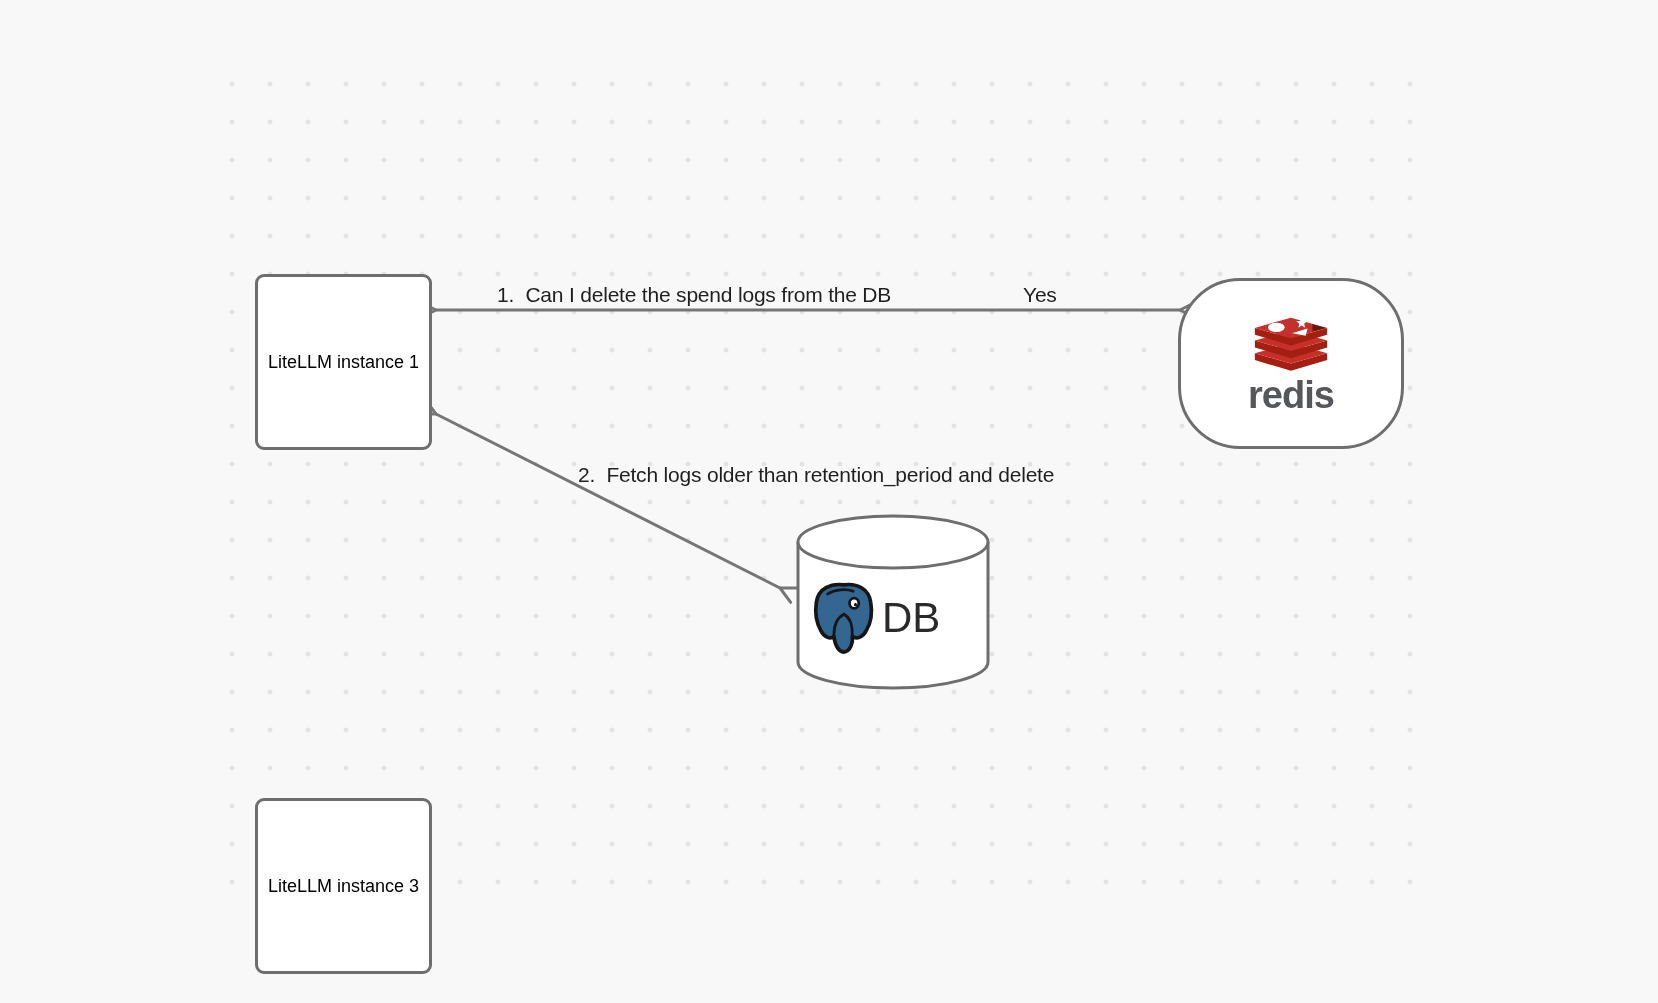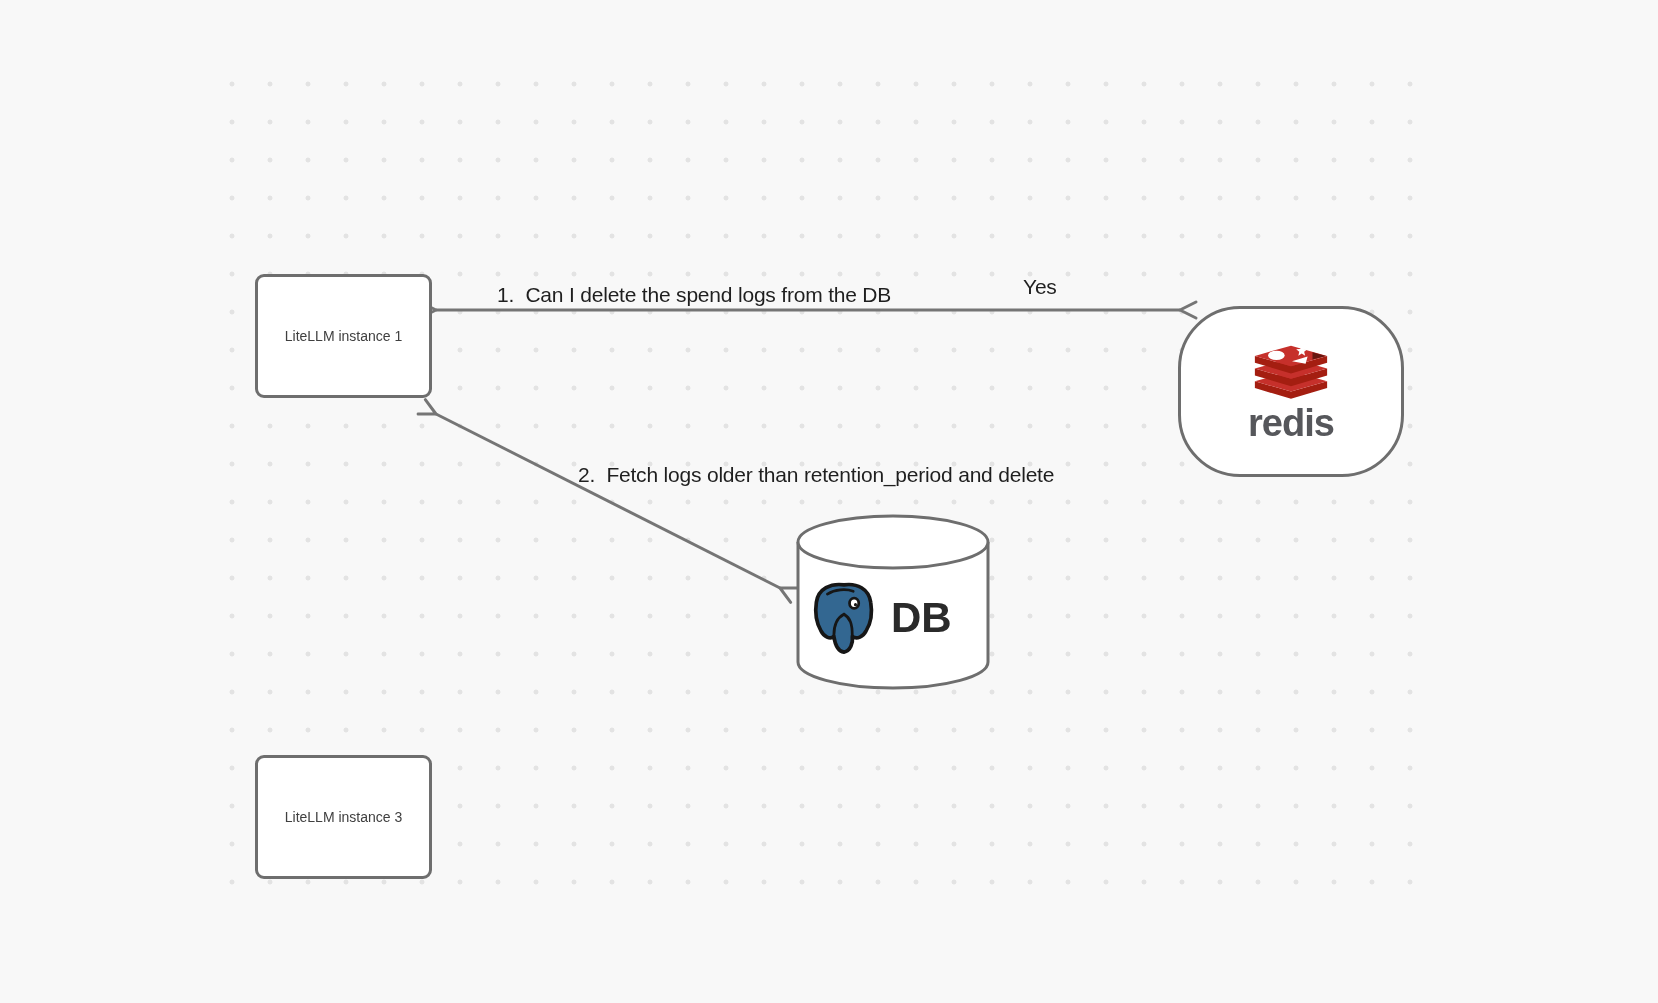--- a/index.html
+++ b/index.html
@@ -15,59 +15,59 @@
     position: absolute;
     left: 213px; top: 65px;
     width: 1216px; height: 836px;
     background-image: radial-gradient(circle, #e3e3e3 2.1px, rgba(0,0,0,0) 2.8px);
     background-size: 38px 38px;
   }
   svg.layer { position: absolute; left: 0; top: 0; }
   .node-box {
     position: absolute;
     left: 255px;
-    width: 177px; height: 124px;
+    width: 177px; height: 176px;
     box-sizing: border-box;
     background: #ffffff;
     border: 3px solid #6e6e6e;
     border-radius: 9px;
     display: flex; align-items: center; justify-content: center;
-    color: #404040;
-    font-size: 14px;
+    color: #000000;
+    font-size: 18px;
   }
   .redis-node {
     position: absolute;
     left: 1178px; top: 278px;
     width: 226px; height: 171px;
     box-sizing: border-box;
     background: #ffffff;
     border: 3px solid #6e6e6e;
     border-radius: 62px;
-    display: flex; flex-direction: column; align-items: center; justify-content: center; margin-top: 28px;
+    display: flex; flex-direction: column; align-items: center; justify-content: center;
   }
   .redis-word {
     font-size: 38px;
     font-weight: 700;
     letter-spacing: -1px;
     color: #56575b;
     line-height: 1;
     margin-top: 2px;
   }
   .db-content {
     position: absolute;
     left: 809px; top: 580px;
     height: 76px;
     display: flex; align-items: center;
   }
   .db-label {
     font-size: 42px;
-    font-weight: 700;
+    font-weight: 400;
     color: #2a2a2a;
     line-height: 1;
-    margin-left: 12px;
+    margin-left: 3px;
     text-align: right;
   }
   .arrow-label {
     position: absolute;
     font-size: 21px;
     font-weight: 400;
     letter-spacing: -0.2px;
     color: #1f1f1f;
     white-space: pre;
     line-height: 1.15;
@@ -93,21 +93,21 @@
 
     <g>
       <path d="M798,542 L798,662 A95,26 0 0 0 988,662 L988,542" fill="#ffffff" stroke="#6e6e6e" stroke-width="3"></path>
       <ellipse cx="893" cy="542" rx="95" ry="26" fill="#ffffff" stroke="#6e6e6e" stroke-width="3"></ellipse>
     </g>
   </svg>
 
   <div class="node-box" style="top:274px">
     <span>LiteLLM instance 1</span>
   </div>
-  <div class="node-box" style="top:755px">
+  <div class="node-box" style="top:798px">
     <span>LiteLLM instance 3</span>
   </div>
 
   <div class="redis-node">
     <svg width="82" height="60" viewBox="0 -3 84 60">
 
       <path d="M5,36.5 L5,43.5 L42,54.5 L79,43.5 L79,36.5 L42,47 Z" fill="#a41e11"></path>
       <path d="M42,26 L79,36.5 L42,47 L5,36.5 Z" fill="#c6302b"></path>
 
       <path d="M5,23.5 L5,30.5 L42,41.5 L79,30.5 L79,23.5 L42,34 Z" fill="#a41e11"></path>
@@ -134,16 +134,16 @@
         <path fill="none" stroke-width="3" d="M47,59 C47,47 45,40 38,36"></path>
         <path fill="none" stroke-width="3" d="M20,14 C28,9 40,8 48,11"></path>
         <ellipse cx="49" cy="24" rx="5" ry="5.5" fill="#ffffff" stroke-width="3"></ellipse>
         <circle cx="50.5" cy="25.5" r="1.7" fill="#161616" stroke="none"></circle>
       </g>
     </svg>
     <span class="db-label">DB</span>
   </div>
 
   <div class="arrow-label" style="left:497px; top:283px">1.  Can I delete the spend logs from the DB</div>
-  <div class="arrow-label" style="left:1023px; top:275px">Yes</div>
+  <div class="arrow-label" style="left:1023px; top:283px">Yes</div>
   <div class="arrow-label" style="left:578px; top:463px">2.  Fetch logs older than retention_period and delete</div>
 
 </div>
 
 </body></html>

